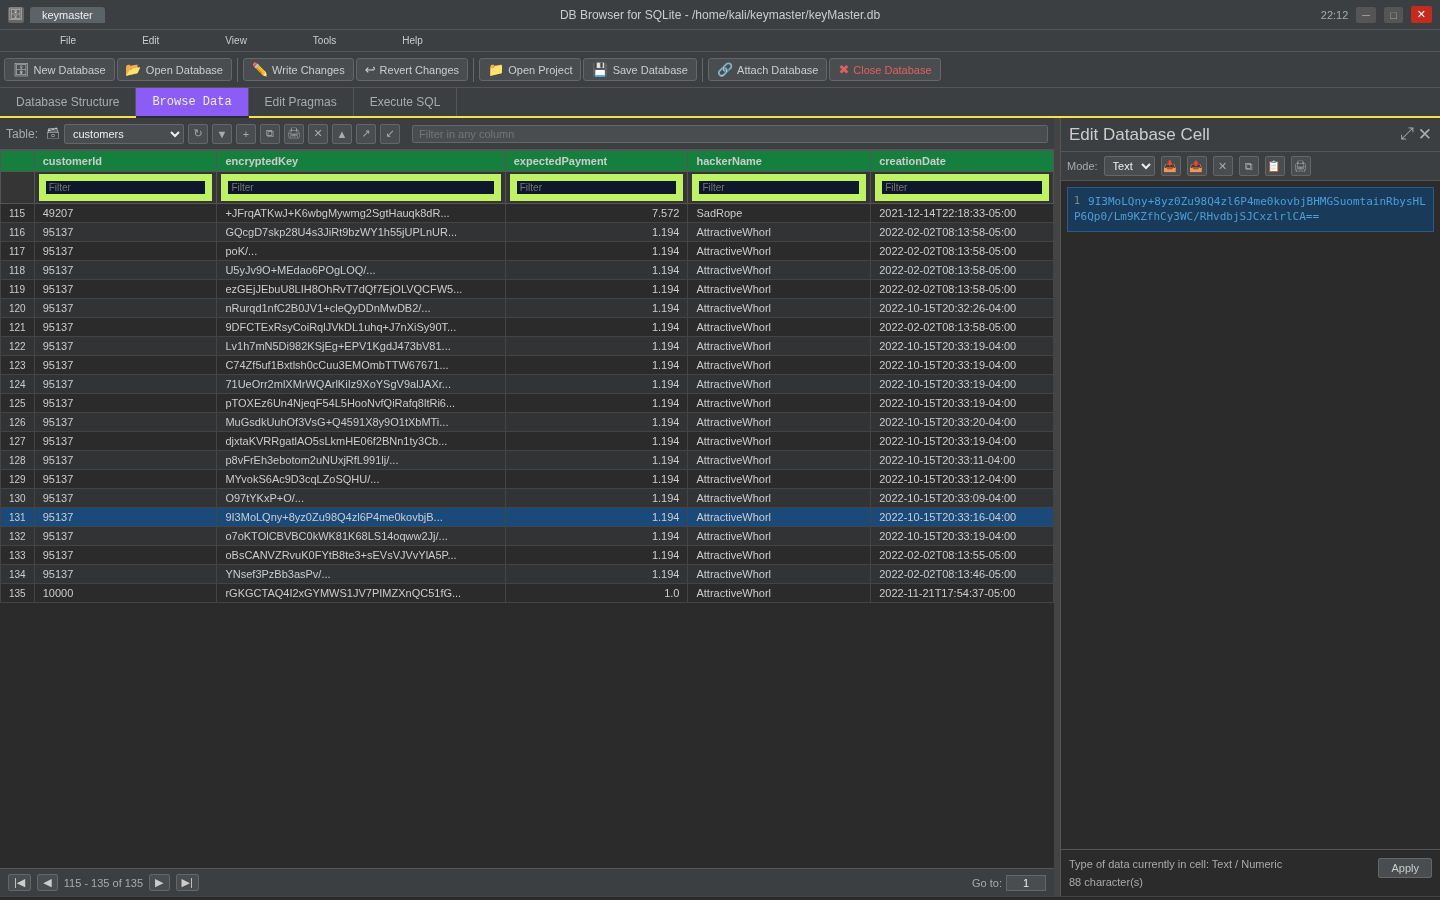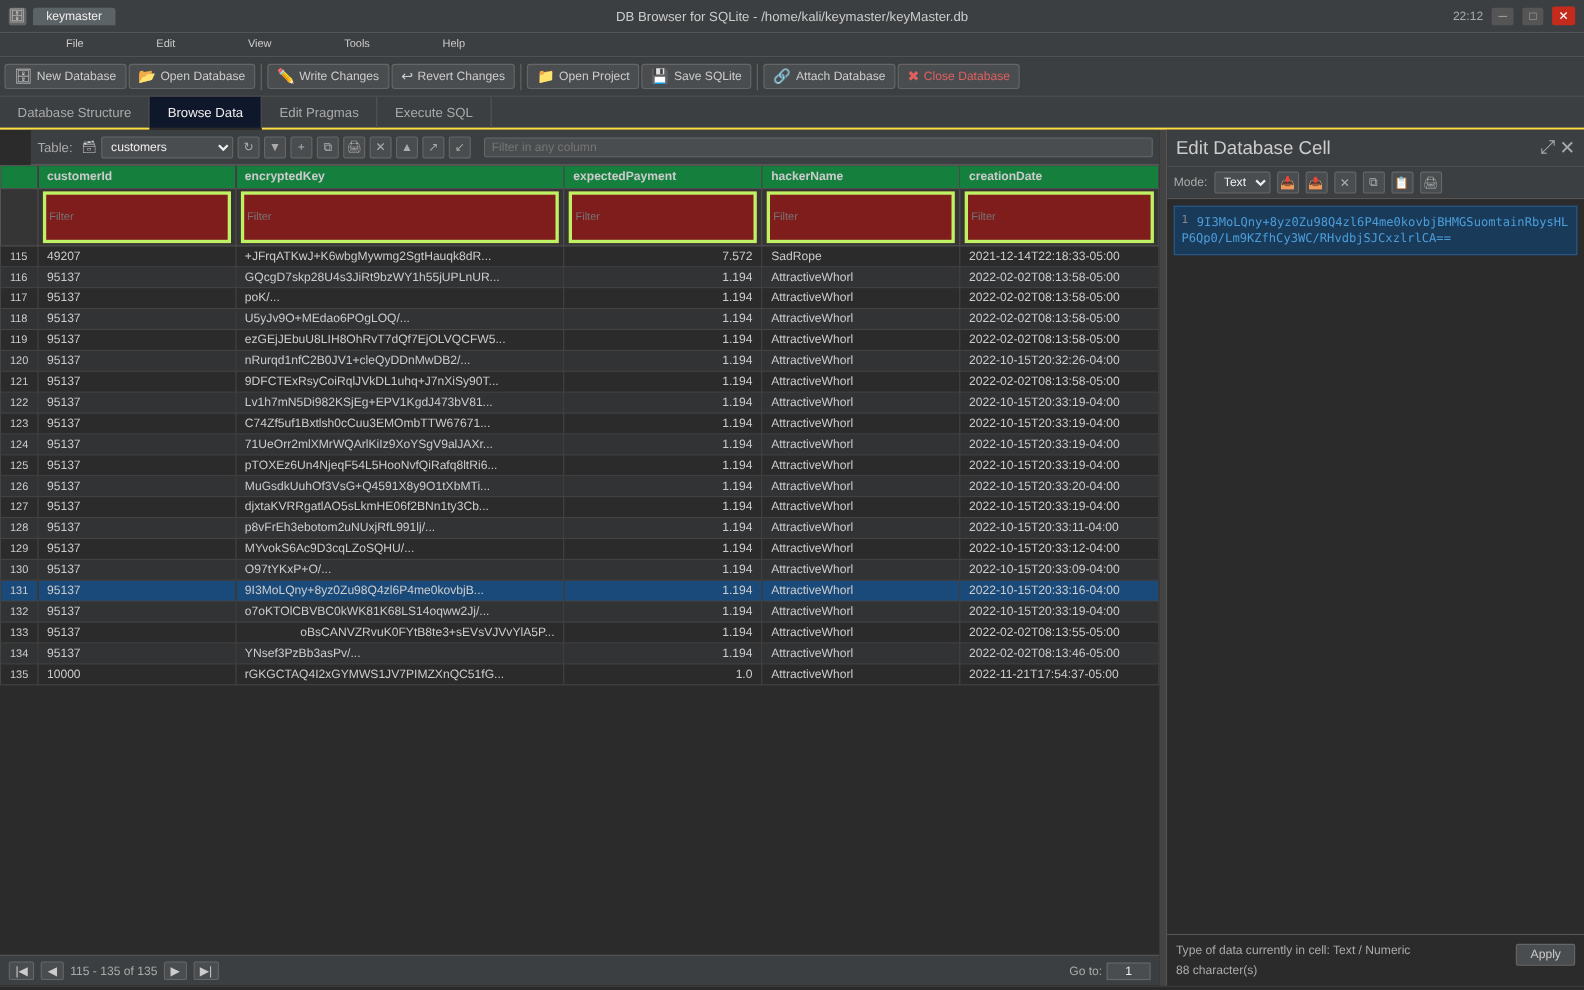--- a/index.html
+++ b/index.html
@@ -19,43 +19,43 @@
 
     
     .toolbar { background: #3c3f41; height: 36px; display: flex; align-items: center; padding: 0 4px; border-bottom: 1px solid #555; gap: 2px; }
     .tb-btn { display: flex; align-items: center; gap: 4px; padding: 3px 8px; font-size: 11px; color: #ccc; background: #4a4d4f; border: 1px solid #666; border-radius: 3px; cursor: pointer; white-space: nowrap; }
     .tb-btn .icon { font-size: 13px; }
     .tb-sep { width: 1px; height: 24px; background: #666; margin: 0 3px; }
 
     
     .tab-bar { background: #3c3f41; display: flex; border-bottom: 2px solid #fde047; }
     .tab { padding: 7px 16px; font-size: 12px; color: #aaa; cursor: pointer; border-right: 1px solid #555; }
-    .tab.active { background: #0f172a; color: #eee; border-bottom: 2px solid #2b2b2b; margin-bottom: -2px; }
+    .tab.active { background: #8b5cf6; color: #eee; border-bottom: 2px solid #2b2b2b; margin-bottom: -2px; font-family: Liberation Mono, monospace; }
 
     
     .main-layout { display: flex; height: calc(900px - 30px - 22px - 36px - 34px); }
 
     
     .table-area { flex: 1; display: flex; flex-direction: column; overflow: hidden; background: #2b2b2b; }
 
     
-    .browse-toolbar { background: #3c3f41; height: 32px; display: flex; align-items: center; padding: 0 6px; border-bottom: 1px solid #555; gap: 4px; margin-left: 28px; }
+    .browse-toolbar { background: #3c3f41; height: 32px; display: flex; align-items: center; padding: 0 6px; border-bottom: 1px solid #555; gap: 4px; }
     .browse-toolbar label { font-size: 12px; color: #aaa; margin-right: 4px; }
     .table-select-wrapper { display: flex; align-items: center; gap: 4px; }
     .table-icon { font-size: 11px; }
     .table-select { background: #4a4d4f; border: 1px solid #666; color: #eee; font-size: 11px; padding: 2px 4px; border-radius: 2px; width: 120px; }
     .browse-tb-icon { width: 20px; height: 20px; background: #4a4d4f; border: 1px solid #666; border-radius: 2px; display: flex; align-items: center; justify-content: center; cursor: pointer; font-size: 11px; color: #aaa; }
     .filter-input { flex: 1; background: #4a4d4f; border: 1px solid #666; color: #888; font-size: 11px; padding: 2px 6px; border-radius: 2px; margin-left: 8px; }
 
     
     .data-table-wrapper { flex: 1; overflow-y: auto; overflow-x: hidden; }
     .data-table { width: 100%; border-collapse: collapse; font-size: 11px; }
     .data-table th { background: #15803d; color: #ccc; padding: 4px 8px; border: 1px solid #555; text-align: left; font-weight: 600; position: sticky; top: 0; z-index: 2; }
     .data-table .filter-row td { background: #353535; padding: 2px 4px; border: 1px solid #555; }
-    .data-table .filter-row input { width: 100%; background: #7f1d1d; border: 3px solid #bef264; color: #aaa; font-size: 10px; padding: 15px 3px; }
+    .data-table .filter-row input { width: 100%; background: #0f172a; border: 7px solid #bef264; color: #aaa; font-size: 10px; padding: 1px 3px; }
     .data-table td { padding: 3px 8px; border: 1px solid #444; color: #ccc; white-space: nowrap; overflow: hidden; text-overflow: ellipsis; max-width: 300px; }
     .data-table tr:nth-child(even) { background: #313335; }
     .data-table tr:nth-child(odd) { background: #2b2b2b; }
     .data-table tr.selected { background: #1a4a7a; }
     .row-num { color: #888; font-size: 10px; min-width: 30px; }
 
     
     .status-bar { background: #3c3f41; height: 28px; display: flex; align-items: center; justify-content: space-between; padding: 0 8px; border-top: 1px solid #555; font-size: 11px; color: #aaa; }
     .status-left { display: flex; align-items: center; gap: 6px; }
     .nav-btn { background: #4a4d4f; border: 1px solid #666; color: #ccc; padding: 1px 5px; border-radius: 2px; cursor: pointer; font-size: 11px; }
@@ -123,21 +123,21 @@
     <span class="icon">↩</span>
     <span>Revert Changes</span>
   </button>
   <div class="tb-sep"></div>
   <button class="tb-btn">
     <span class="icon">📁</span>
     <span>Open Project</span>
   </button>
   <button class="tb-btn">
     <span class="icon">💾</span>
-    <span>Save SQLite</span>
+    <span>Save Database</span>
   </button>
   <div class="tb-sep"></div>
   <button class="tb-btn">
     <span class="icon">🔗</span>
     <span>Attach Database</span>
   </button>
   <button class="tb-btn" style="color:#e06060;">
     <span class="icon">✖</span>
     <span>Close Database</span>
   </button>
@@ -335,21 +335,21 @@
       <td class="row-num">132</td>
       <td>95137</td>
       <td style="max-width:280px;">o7oKTOlCBVBC0kWK81K68LS14oqww2Jj/...</td>
       <td style="text-align:right;">1.194</td>
       <td>AttractiveWhorl</td>
       <td>2022-10-15T20:33:19-04:00</td>
     </tr>
             <tr>
       <td class="row-num">133</td>
       <td>95137</td>
-      <td style="max-width:280px;text-align:right;">oBsCANVZRvuK0FYtB8te3+sEVsVJVvYlA5P...</td>
+      <td style="max-width:280px;">oBsCANVZRvuK0FYtB8te3+sEVsVJVvYlA5P...</td>
       <td style="text-align:right;">1.194</td>
       <td>AttractiveWhorl</td>
       <td>2022-02-02T08:13:55-05:00</td>
     </tr>
             <tr>
       <td class="row-num">134</td>
       <td>95137</td>
       <td style="max-width:280px;">YNsef3PzBb3asPv/...</td>
       <td style="text-align:right;">1.194</td>
       <td>AttractiveWhorl</td>

